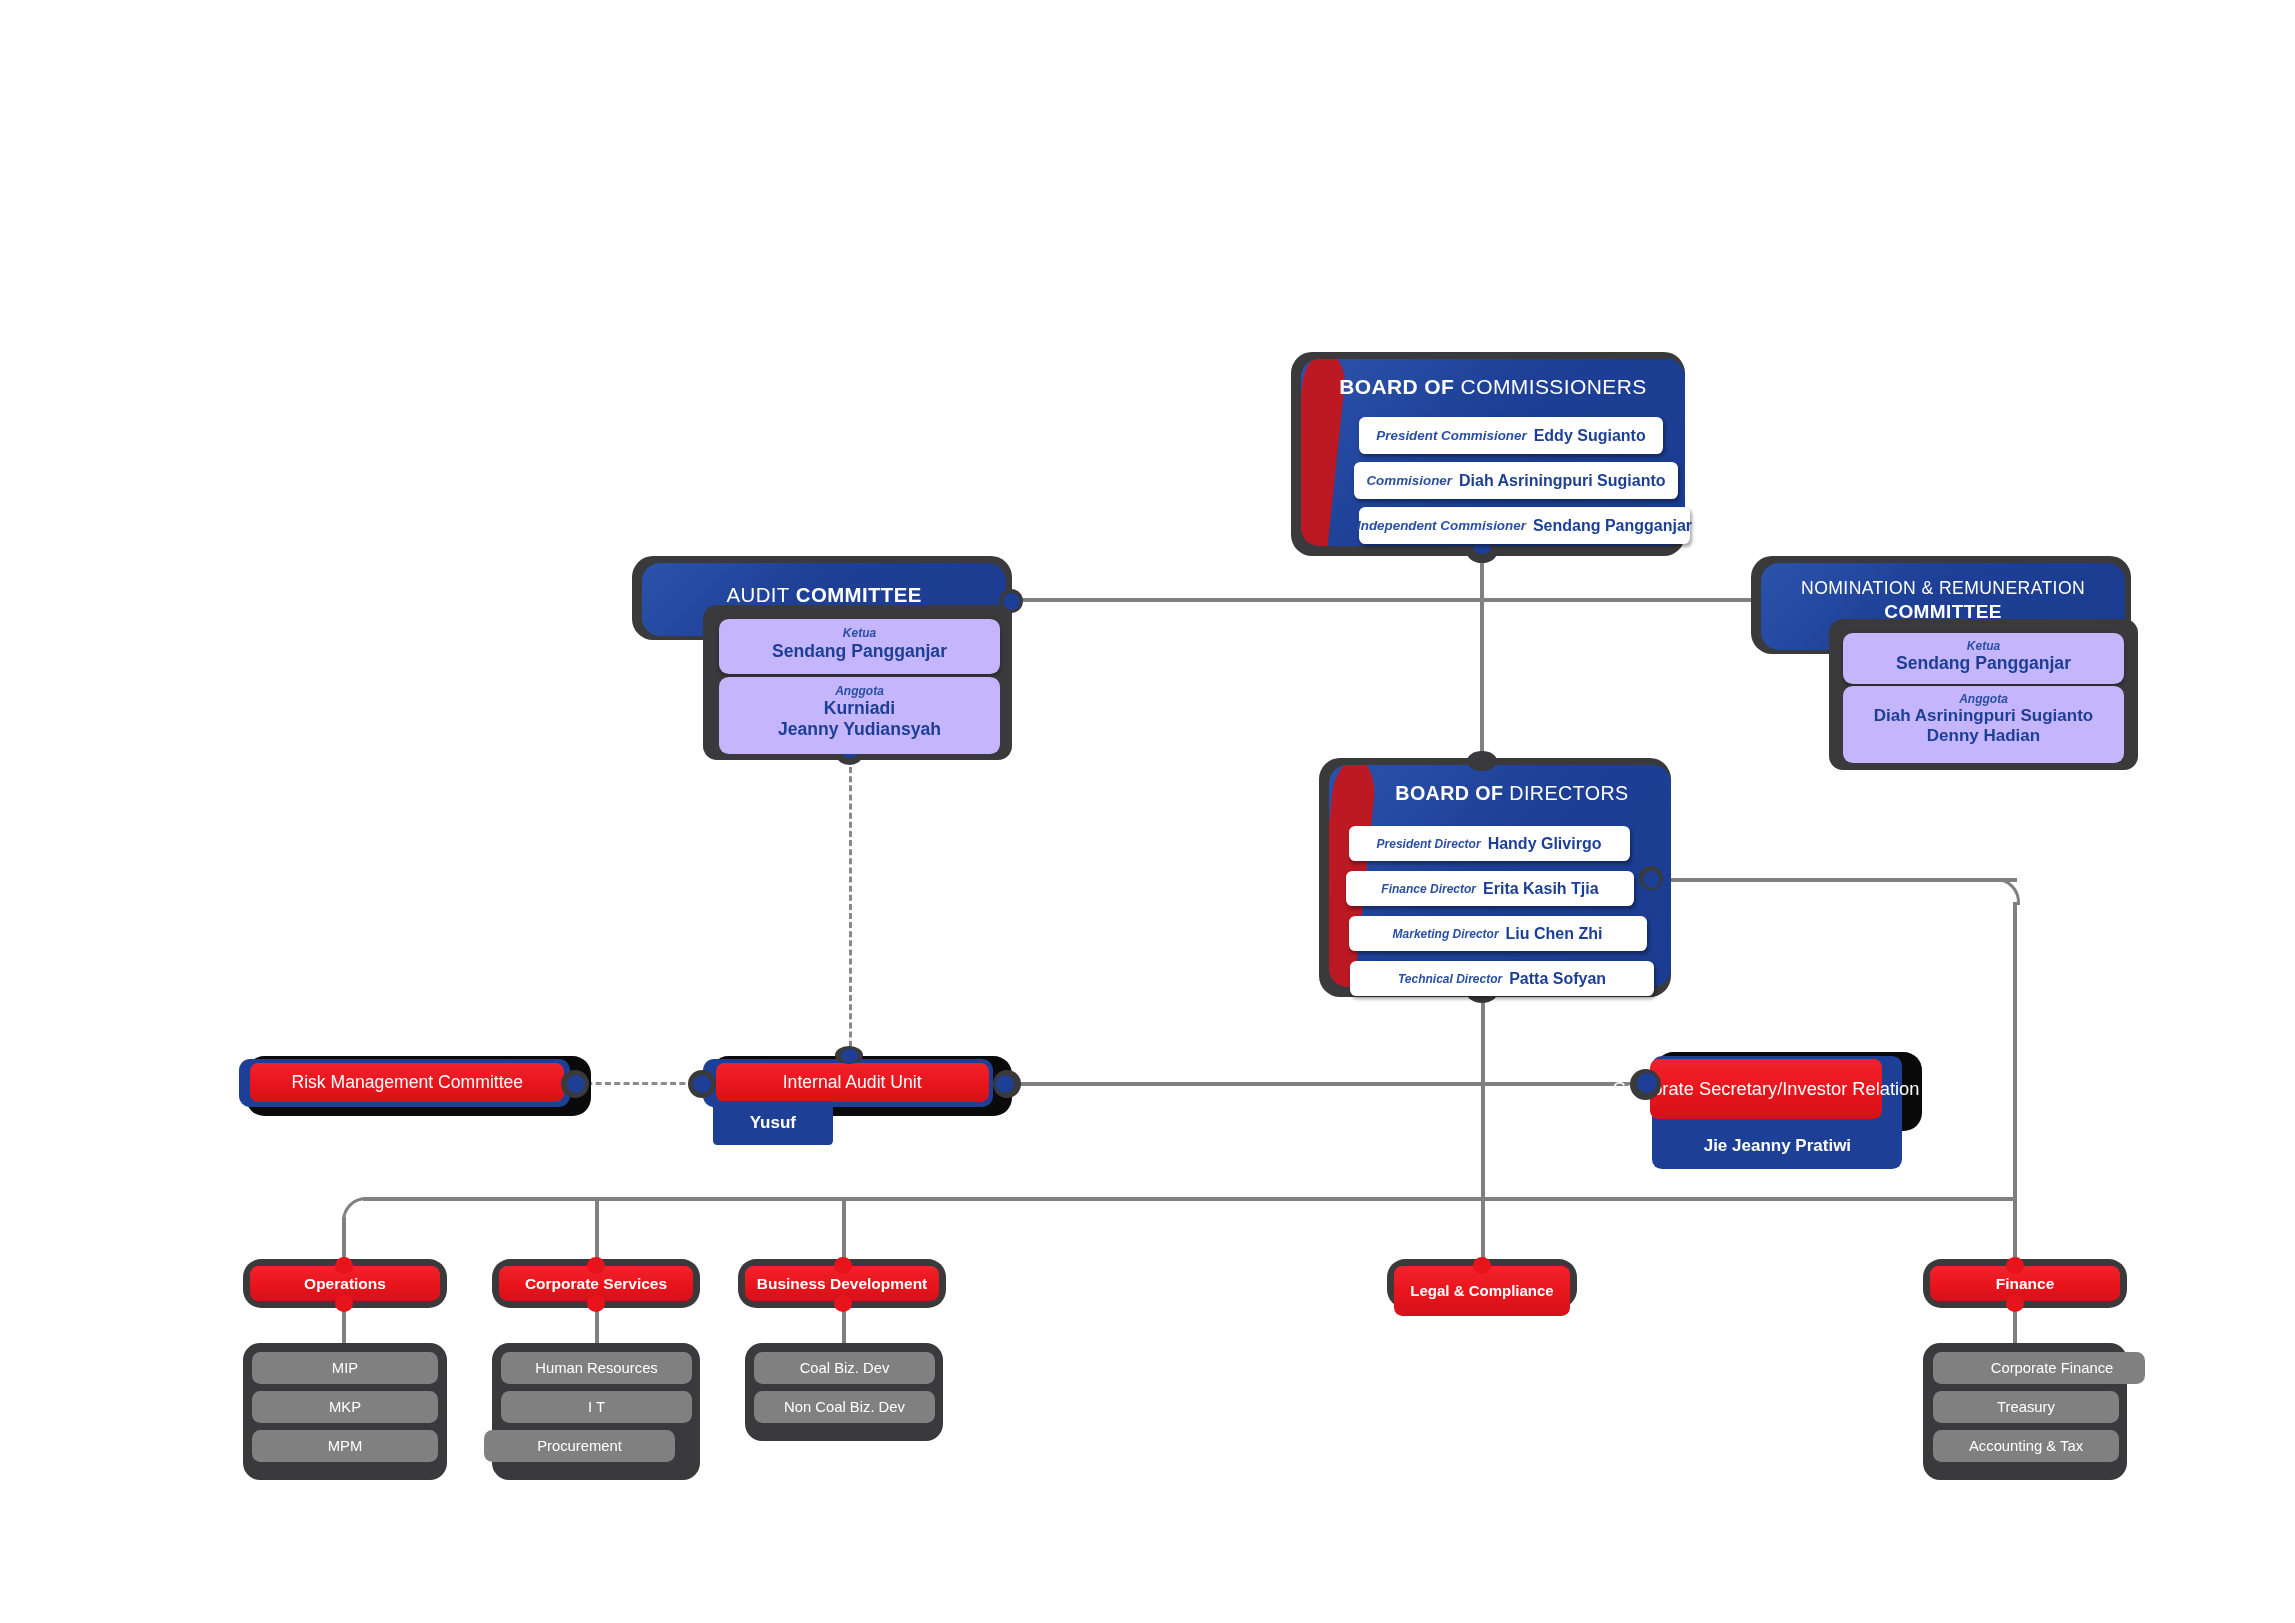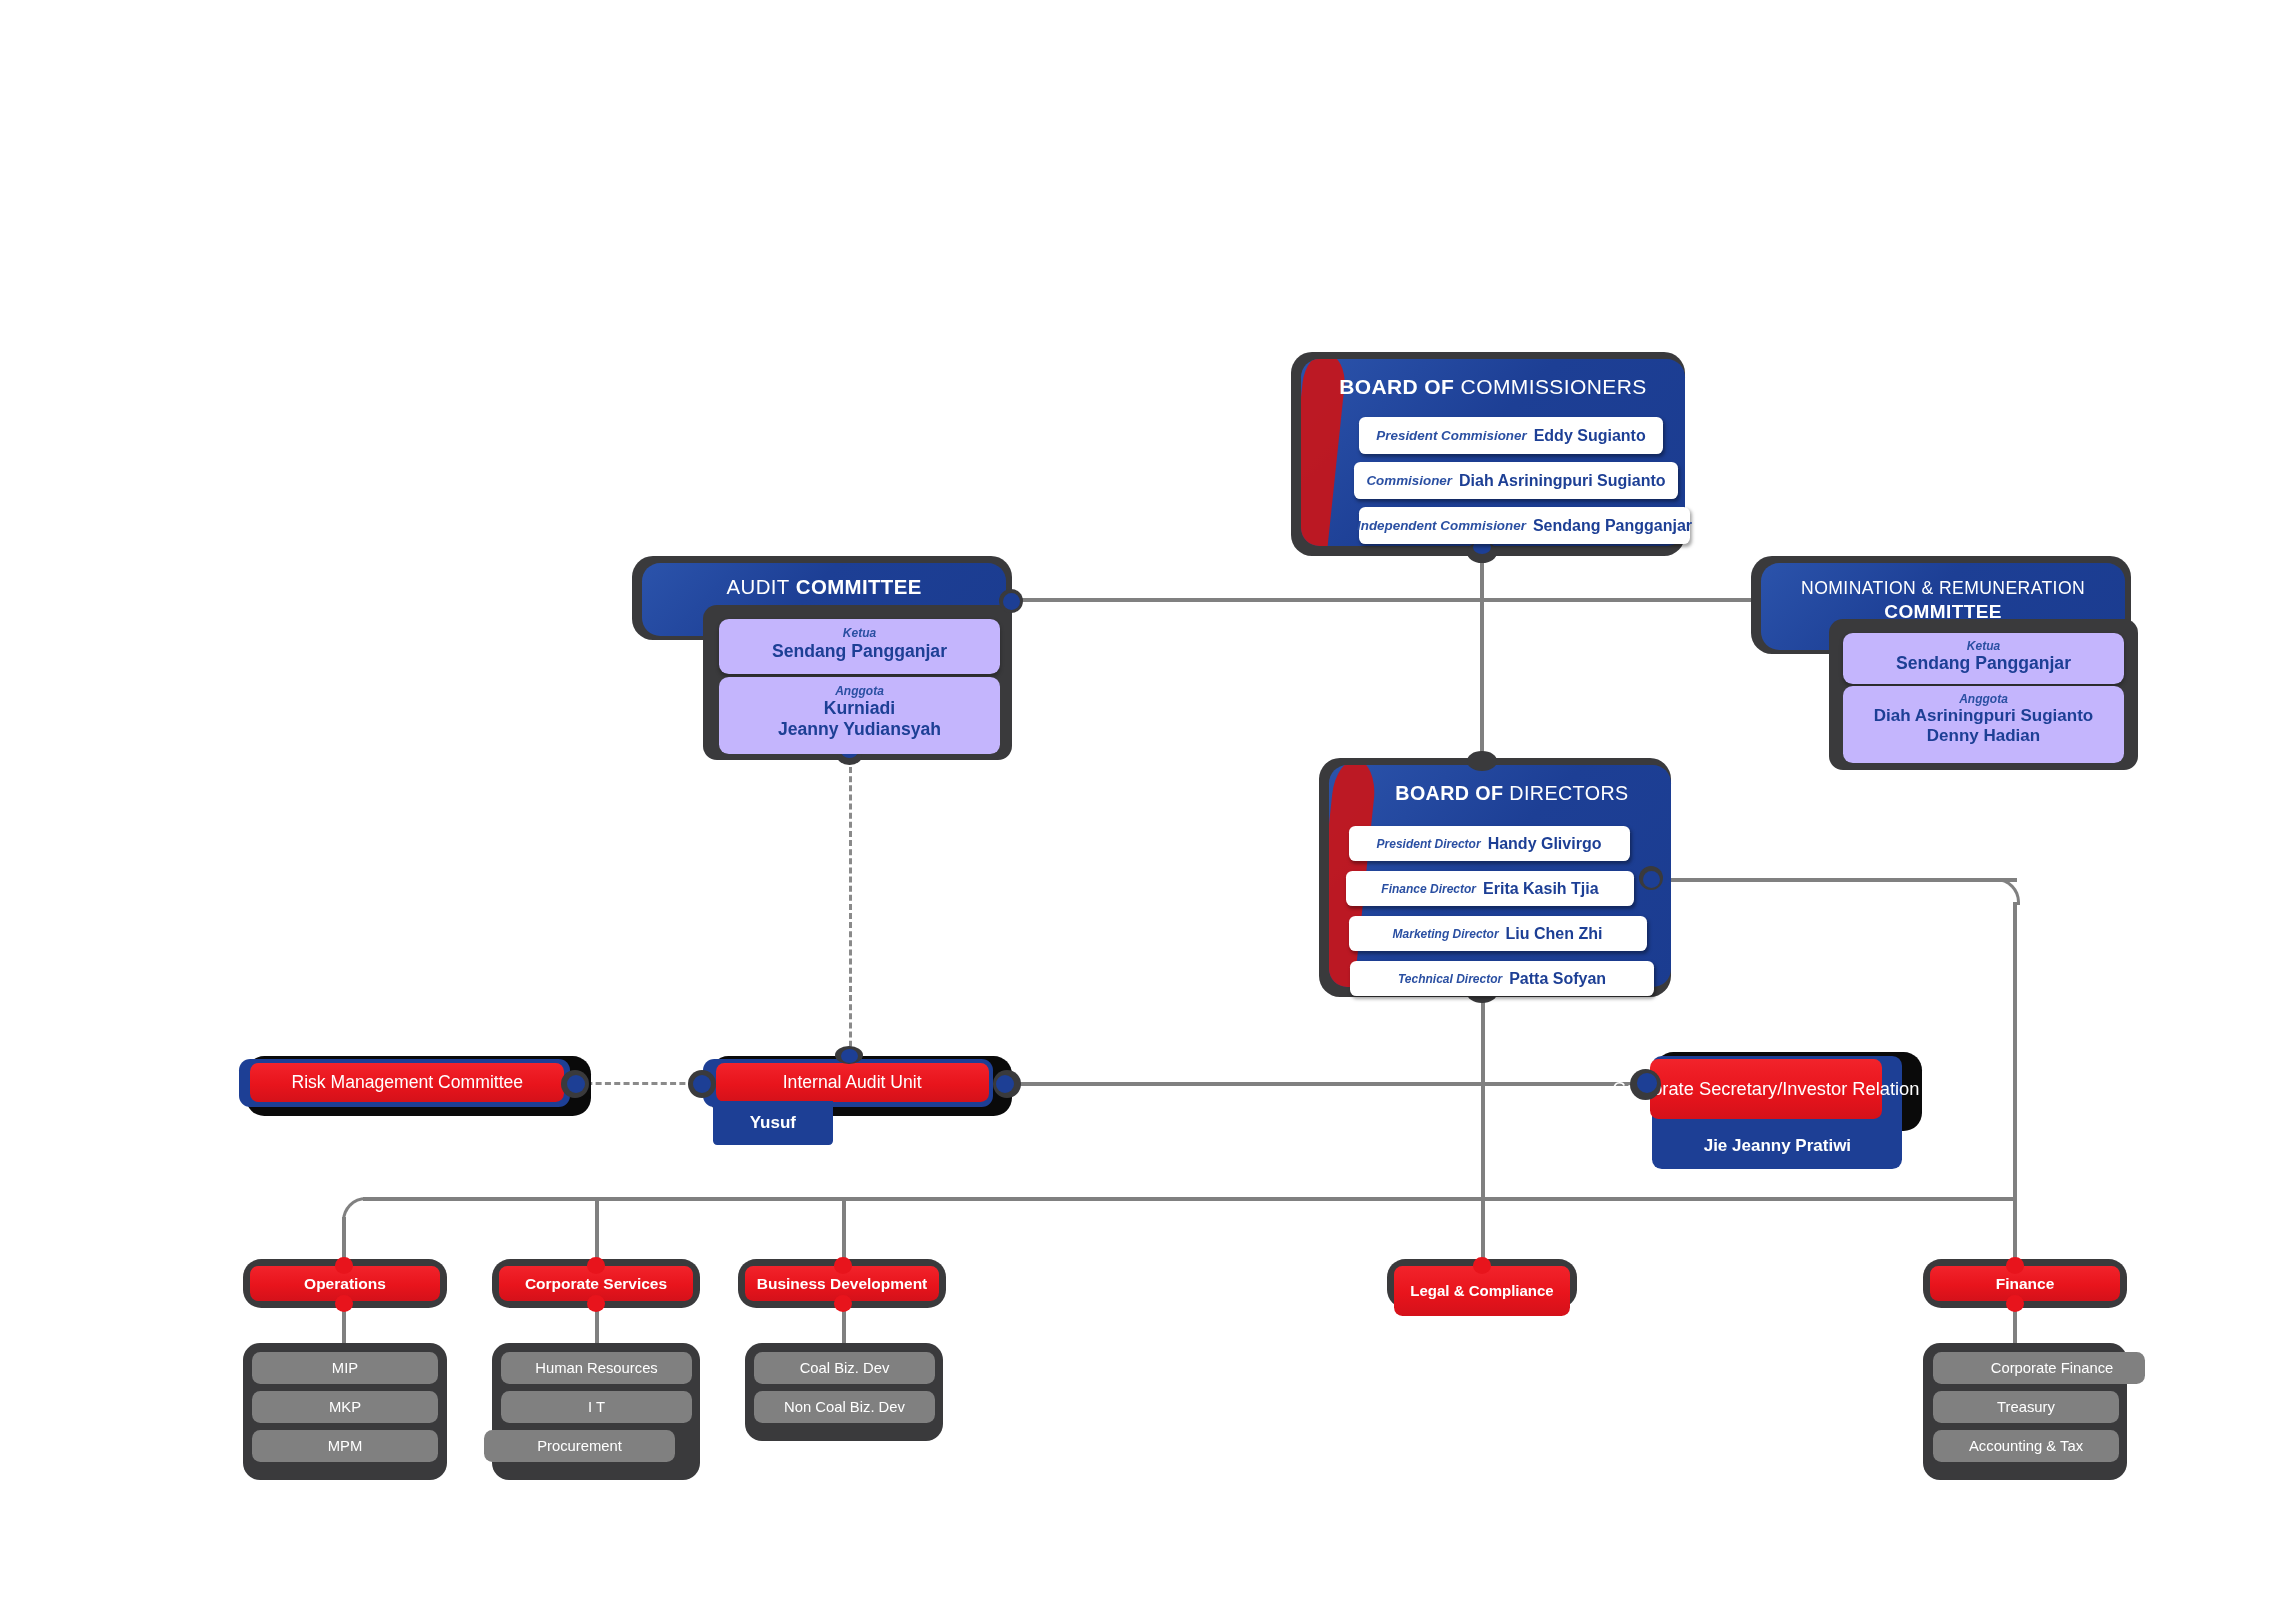--- a/index.html
+++ b/index.html
@@ -216,21 +216,21 @@
       <span class="role">Independent Commisioner</span>
       <span class="nm" style="font-size:16px;">Sendang Pangganjar</span>
     </div>
   </div>
   <div class="knob" style="left:1467px;top:542px;width:29.5px;height:21px;"></div>
   <div class="knob blue" style="left:1473px;top:540px;width:18.3px;height:14px;"></div>
 
   <div class="bcard" style="left:632px;top:556px;width:380px;height:84px;">
     <div class="shadowplate"></div>
     <div class="body" style="left:9.8px;top:7px;right:5.6px;bottom:4.2px;">
-      <div class="hdr" style="margin-top:13px;font-size:20.4px;">
+      <div class="hdr" style="margin-top:21px;font-size:20.4px;">
         <span class="thin">AUDIT</span>
         <span class="thick">COMMITTEE</span>
       </div>
     </div>
   </div>
 
   <div class="plate" style="left:703px;top:605px;width:309px;height:155px;border-radius:14px;"></div>
   <div class="drawer" style="left:719px;top:619px;width:281px;height:55px;">
     <div class="role" style="margin-top:7px;">Ketua</div>
     <div class="nm" style="font-size:17.6px;margin-top:1.4px;">Sendang Pangganjar</div>

